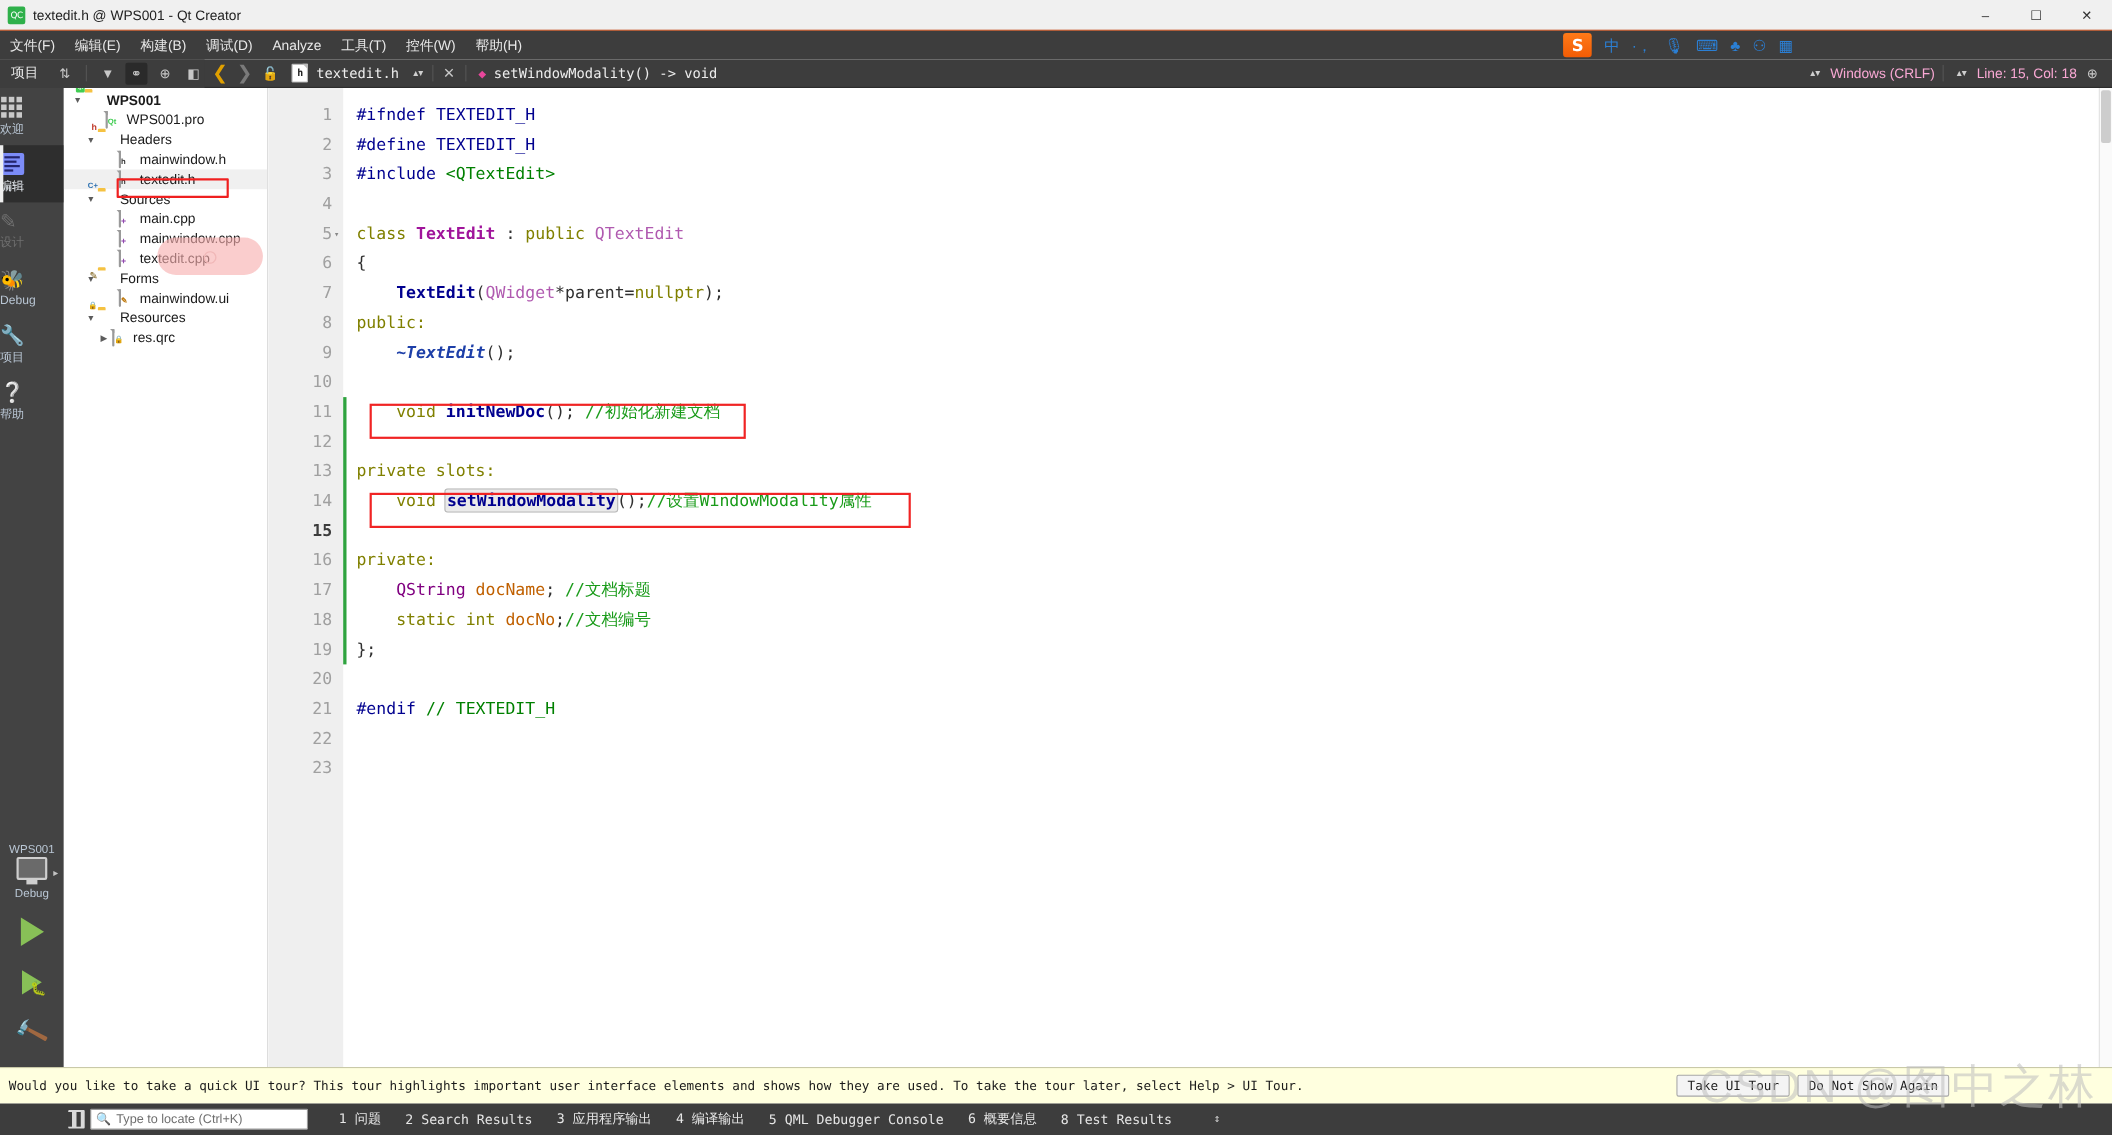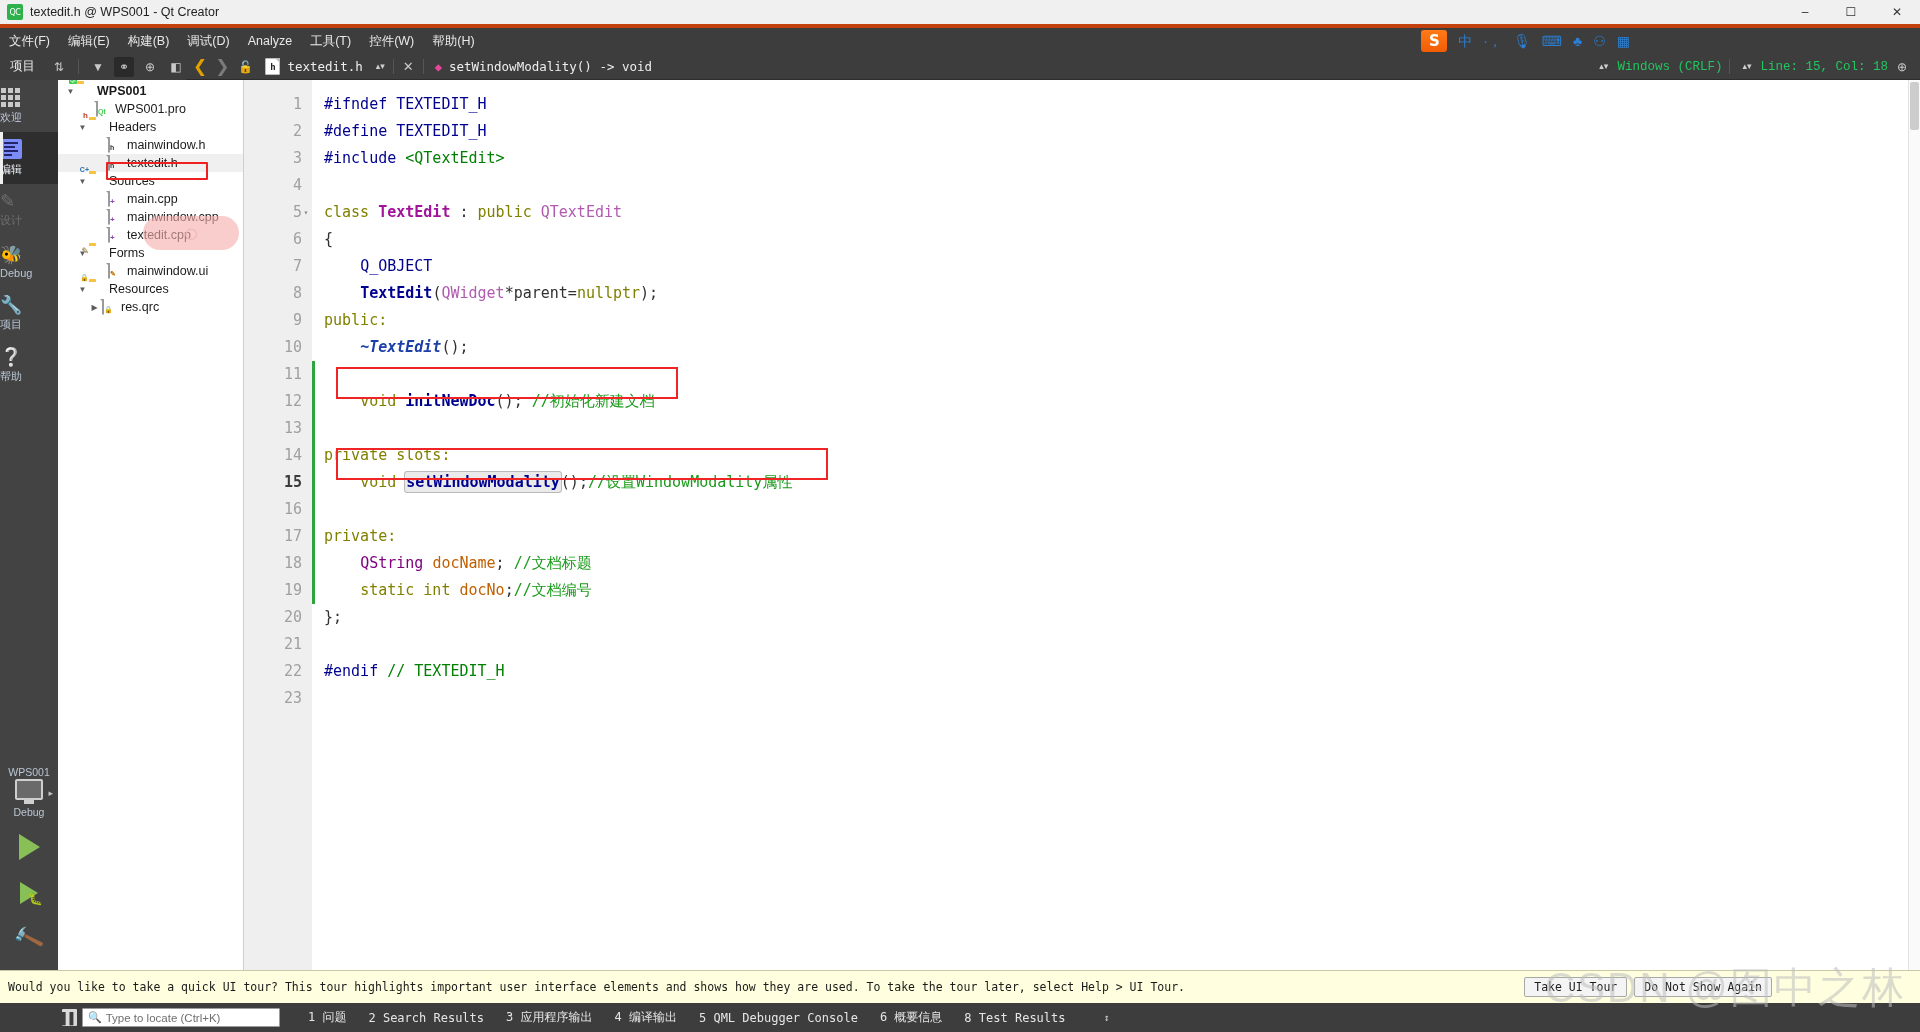--- a/index.html
+++ b/index.html
@@ -7,21 +7,21 @@
     width: 1920px; height: 1032px;
     overflow: hidden;
     font-family: "Liberation Sans", sans-serif;
     background: #ffffff;
   }
   .app { position: relative; width: 1920px; height: 1032px; display: flex; flex-direction: column; }
 
   
   .titlebar {
     height: 28px; background: #f0f0f0; display: flex; align-items: center;
-    border-bottom: 4px solid #c2410c; flex: none;
+    border-bottom: 1px solid #c2410c; flex: none;
   }
   .title-icon {
     width: 16px; height: 16px; margin-left: 7px; margin-right: 7px;
     background: #2eb04a; border-radius: 2px; color: #fff; font-size: 8px;
     display: flex; align-items: center; justify-content: center;
     font-family: "DejaVu Sans", sans-serif; letter-spacing: -0.5px;
   }
   .title-text { font-size: 12.5px; color: #222; }
   .win-btns { margin-left: auto; display: flex; height: 28px; }
   .win-btn {
@@ -86,21 +86,21 @@
     border-left: 5px solid transparent; border-top: 5px solid #bbb;
   }
   .combo-arrows { font-size: 9px; color: #cfcfcf; line-height: 1; padding: 0 5px; }
   .x-ico { color: #c8c8c8; font-size: 13px; padding: 0 6px; }
   .symbol-tab {
     display: flex; align-items: center; gap: 7px; padding: 0 8px;
     font-size: 12.5px; color: #ededed; font-family: "DejaVu Sans Mono", monospace;
   }
   .sym-ico { color: #e8469b; font-size: 12px; }
   .tb-right { margin-left: auto; display: flex; align-items: center; padding-right: 8px; gap: 4px; }
-  .tb-right span.txt { font-size: 12.5px; color: #22c55e; font-family: Liberation Mono, monospace; }
+  .tb-right span.txt { font-size: 12.5px; color: #f9a8d4; font-family: Liberation Sans, sans-serif; }
 
   
   .body { flex: 1; display: flex; min-height: 0; }
 
   
   .modebar {
     width: 58px; background: #434343; display: flex; flex-direction: column;
     flex: none; position: relative;
   }
   .mode {
@@ -558,21 +558,20 @@
 
         <div class="chbar" style="top:281px; height:243px;"></div>
 
         <div class="code">
           <div class="cline"><span class="pp">#ifndef</span> <span class="pp">TEXTEDIT_H</span></div>
           <div class="cline"><span class="pp">#define</span> <span class="pp">TEXTEDIT_H</span></div>
           <div class="cline"><span class="pp">#include</span> <span class="inc">&lt;QTextEdit&gt;</span></div>
           <div class="cline">&nbsp;</div>
           <div class="cline"><span class="kw">class</span> <span class="clsname">TextEdit</span><span class="pun"> : </span><span class="kw">public</span> <span class="typec">QTextEdit</span></div>
           <div class="cline"><span class="pun">{</span></div>
-          <div class="cline">    <span class="pp">Q_OBJECT</span></div>
           <div class="cline">    <span class="fn">TextEdit</span><span class="pun">(</span><span class="typec">QWidget</span><span class="pun">*parent=</span><span class="kw">nullptr</span><span class="pun">);</span></div>
           <div class="cline"><span class="kw">public:</span></div>
           <div class="cline">    <span class="clsdtor">~TextEdit</span><span class="pun">()</span><span class="pun">;</span></div>
           <div class="cline">&nbsp;</div>
           <div class="cline">    <span class="kw">void</span> <span class="fn">initNewDoc</span><span class="pun">()</span><span class="pun">;</span> <span class="cm">//初始化新建文档</span></div>
           <div class="cline">&nbsp;</div>
           <div class="cline"><span class="kw">private slots:</span></div>
           <div class="cline">    <span class="kw">void</span> <span class="fn symhl">setWindowModality</span><span class="pun">()</span><span class="pun">;</span><span class="cm">//设置WindowModality属性</span></div>
           <div class="cline">&nbsp;</div>
           <div class="cline"><span class="kw">private:</span></div>

